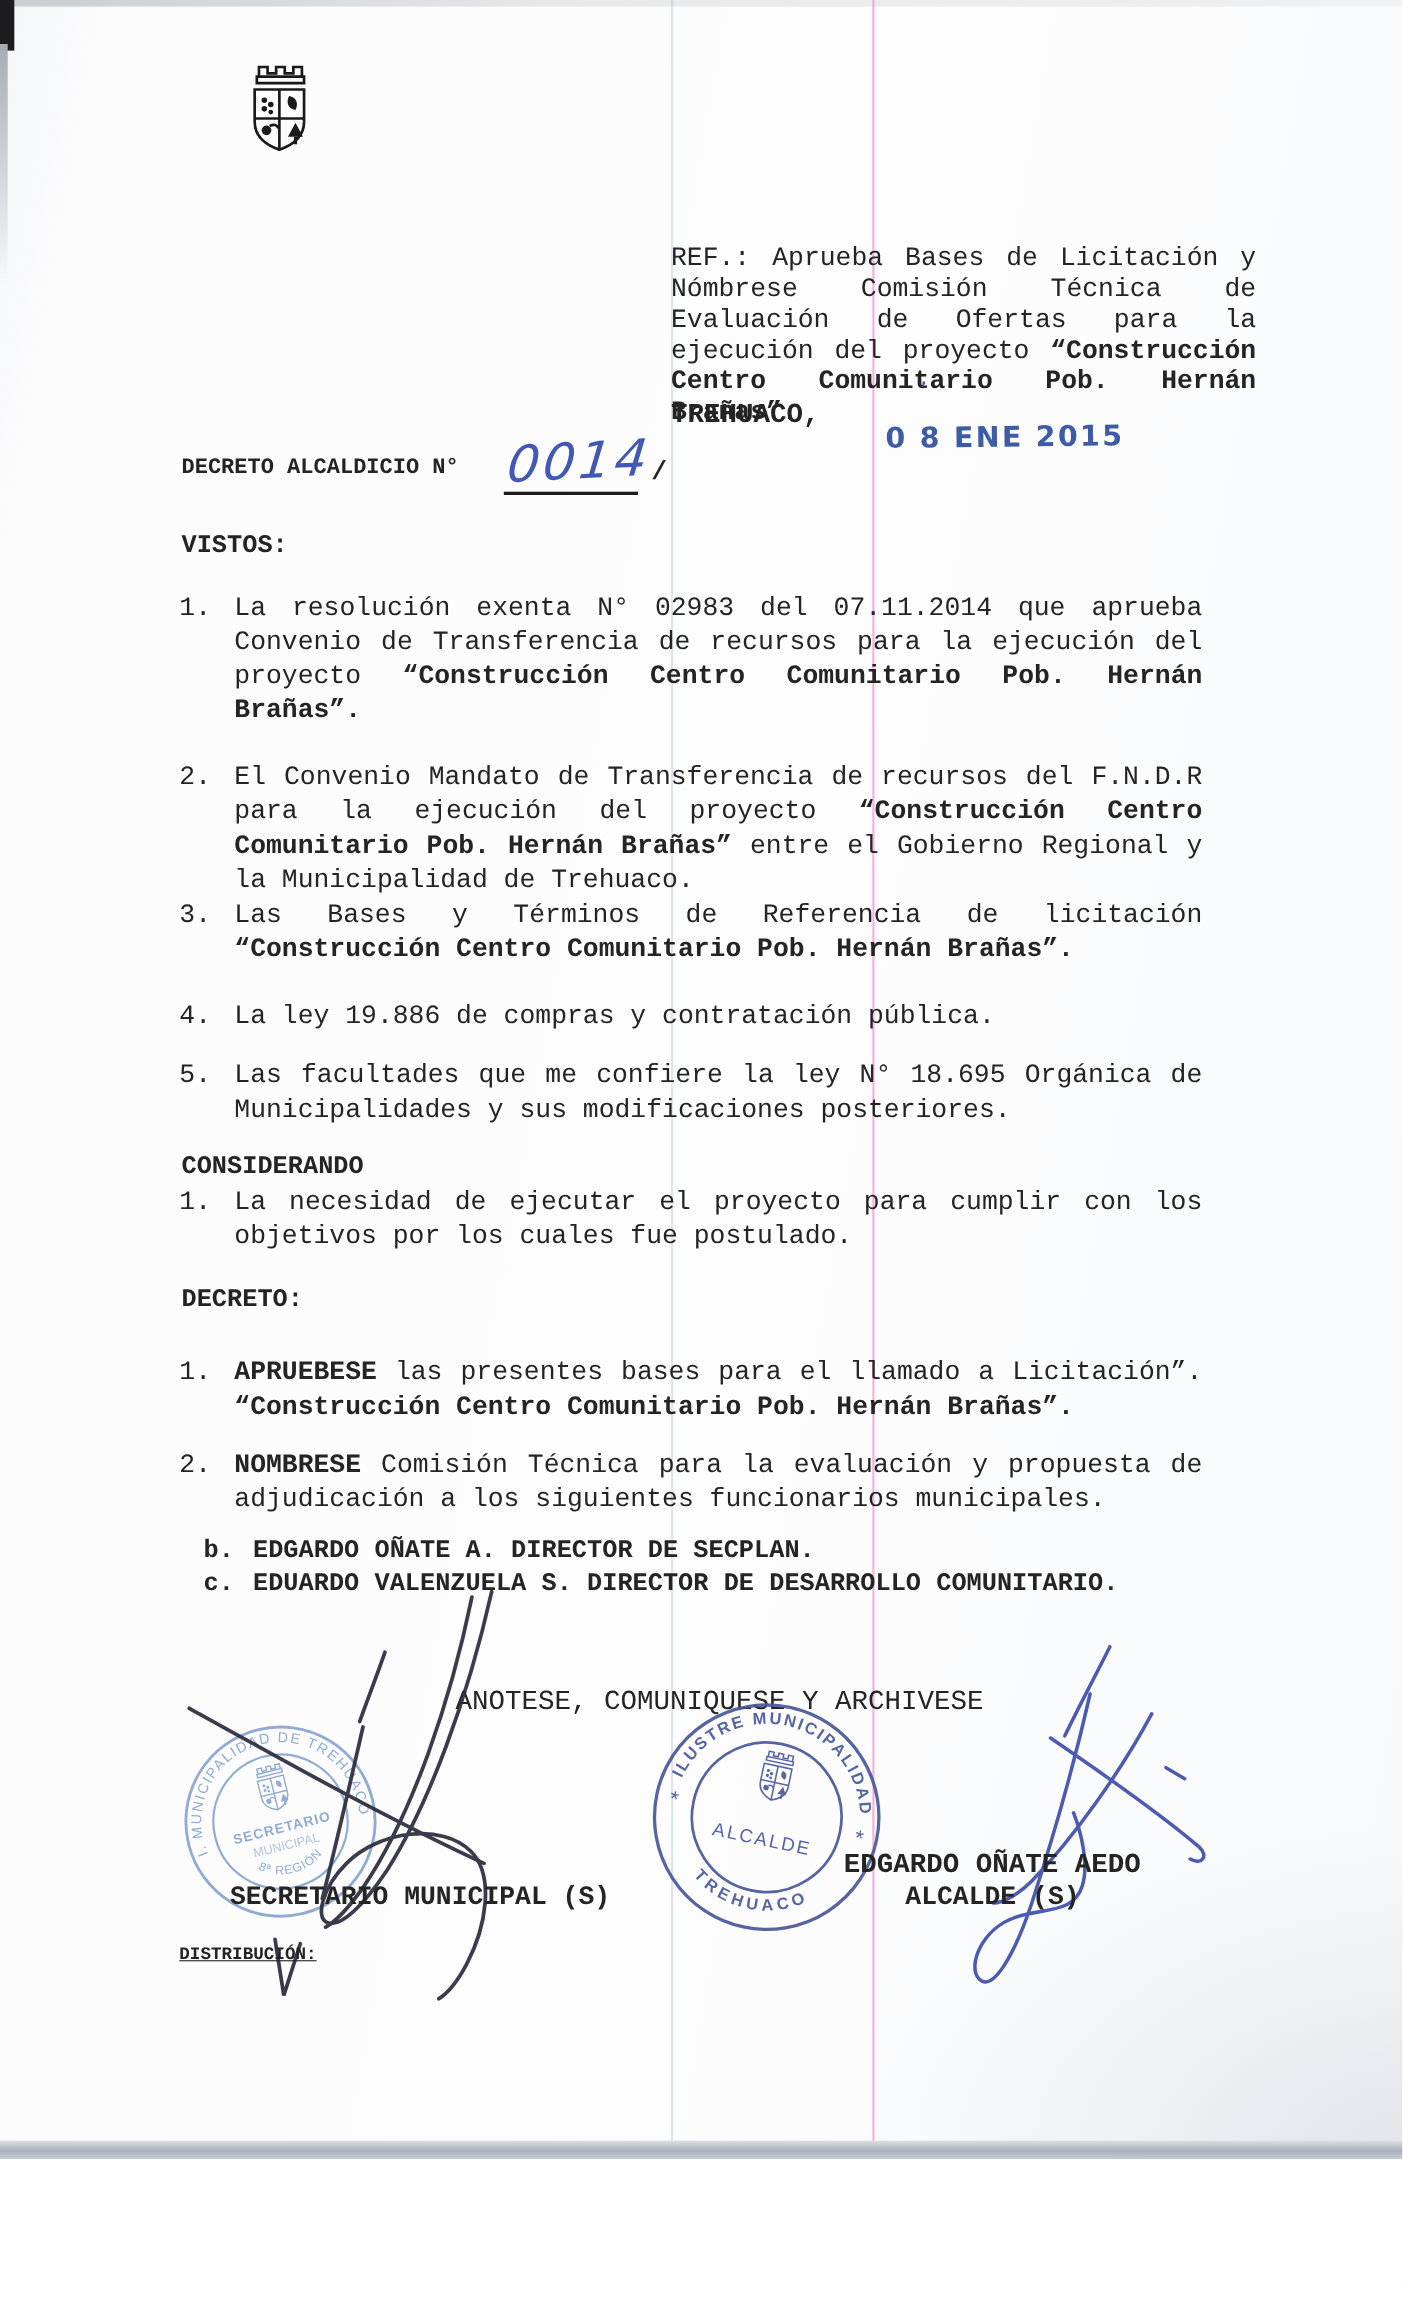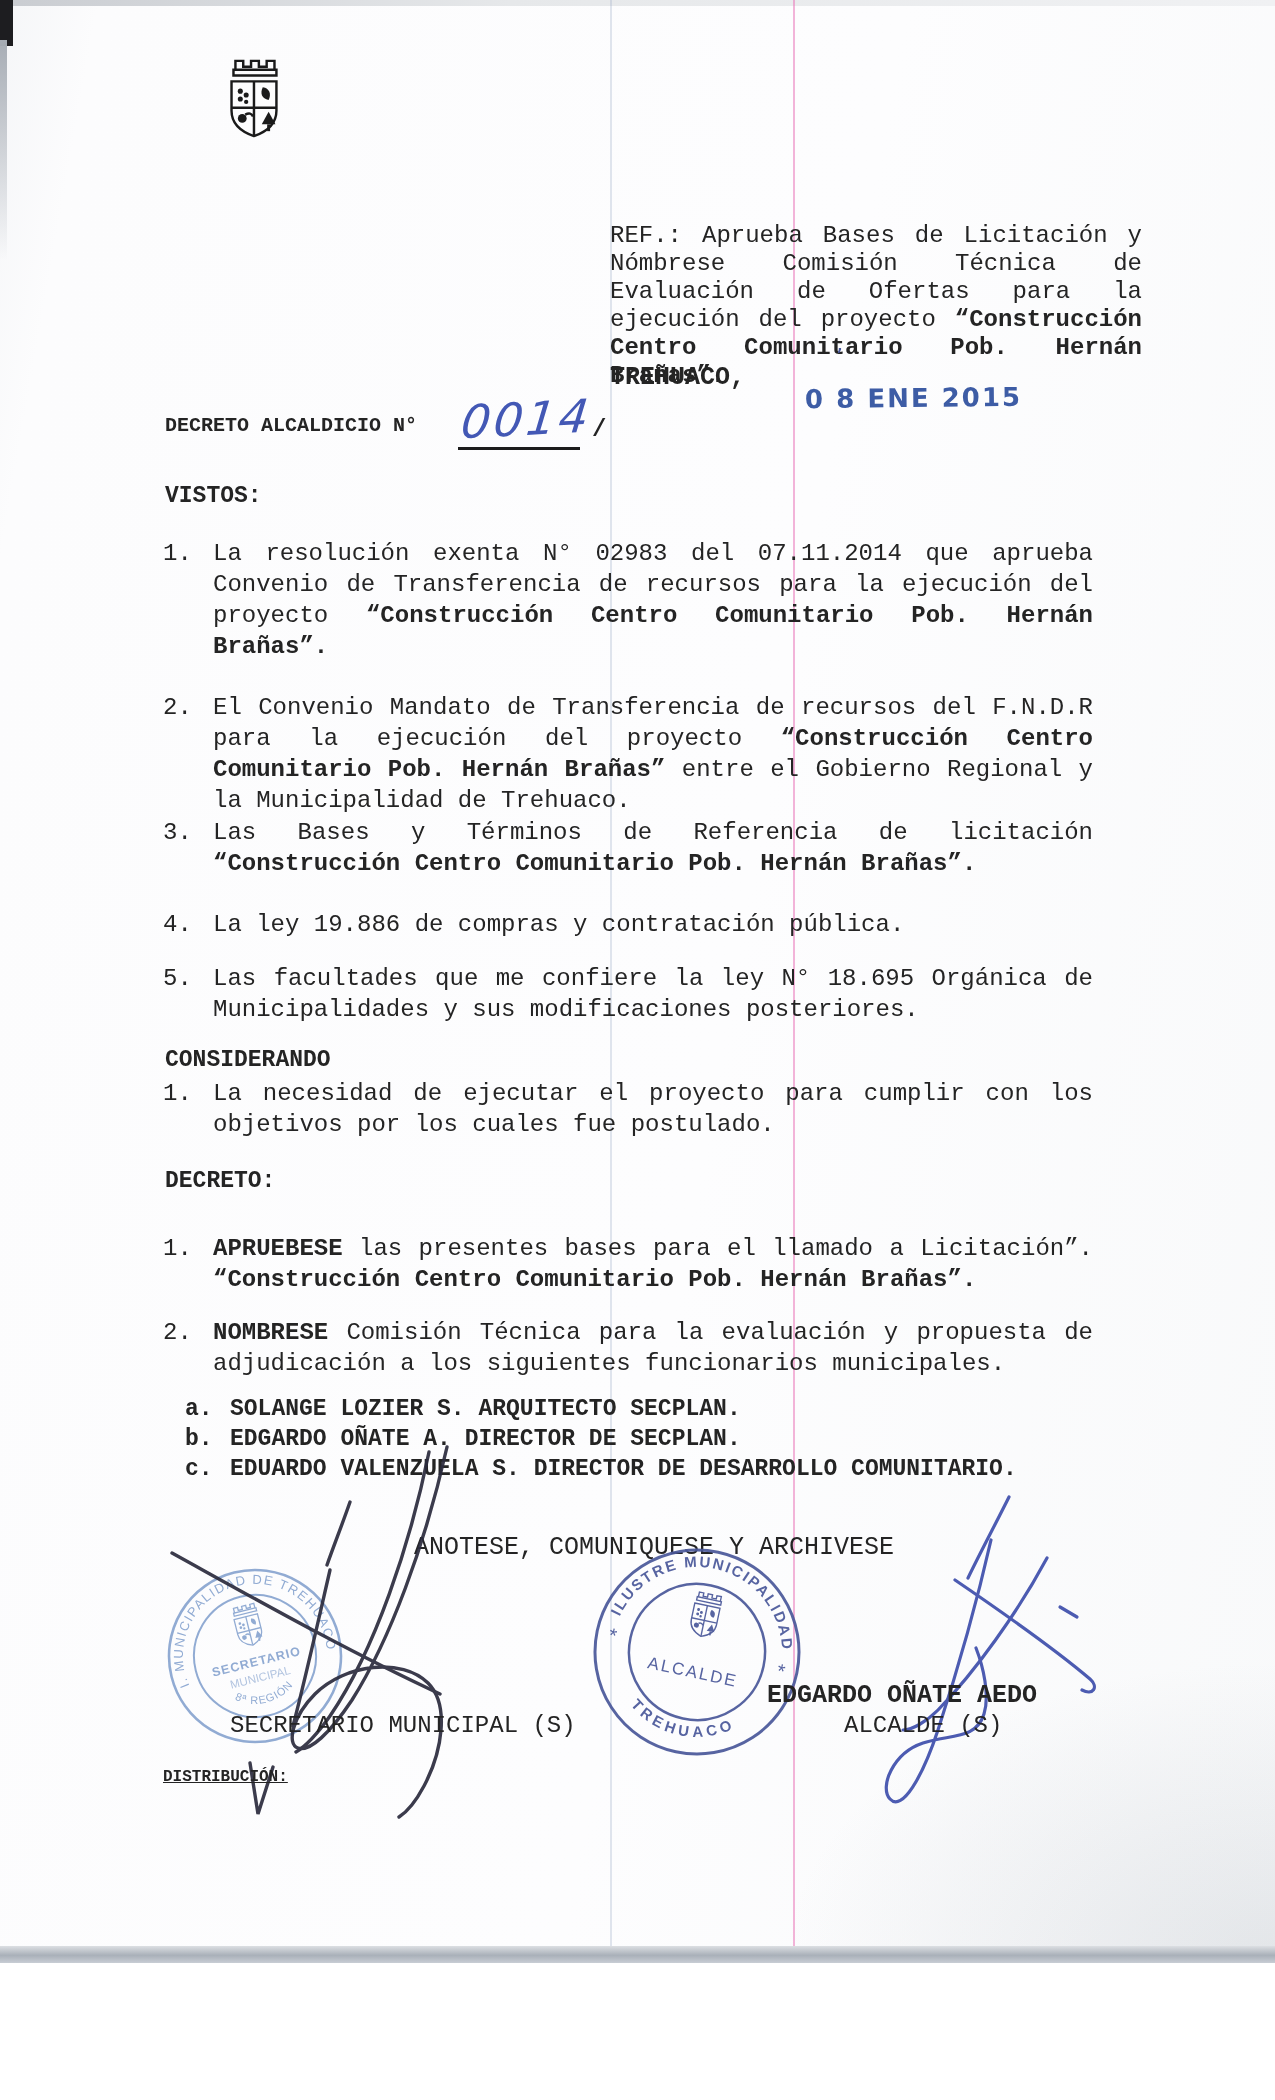--- a/index.html
+++ b/index.html
@@ -43,21 +43,21 @@
   
   .item{left:163px;width:930px;font-size:24px;line-height:31px;}
   .item .num{position:absolute;left:0;top:0;}
   .item .body{margin-left:50px;width:880px;text-align:justify;}
   
   .commission{left:185px;top:1394px;font-size:23px;font-weight:bold;line-height:30px;white-space:nowrap;}
   .commission .c-letter{display:inline-block;width:45px;}
   .closing{left:390px;top:1533px;font-size:25px;font-weight:normal;white-space:nowrap;margin-left:24px;}
   
   .sig-name{font-size:25px;font-weight:bold;white-space:nowrap;}
-  .sig-title{font-size:24px;font-weight:normal;white-space:nowrap;margin-left:21px;}
+  .sig-title{font-size:24px;font-weight:bold;white-space:nowrap;}
   .sig-left-name{left:187px;top:1681px;}
   .sig-left-title{left:209px;top:1712px;}
   .sig-right-name{left:767px;top:1681px;}
   .sig-right-title{left:823px;top:1712px;}
   
   .dist-title{left:163px;top:1768px;font-size:16px;font-weight:bold;text-decoration:underline;white-space:nowrap;}
   .dist-list{left:138px;top:1783px;font-size:15px;line-height:18.4px;}
   .dist-row{position:relative;white-space:nowrap;}
   .dist-bullet{display:inline-block;width:77px;font-family:"DejaVu Sans",sans-serif;font-size:13px;color:#2a2a2a;}
   svg text{font-family:"Liberation Sans","DejaVu Sans",sans-serif;}
@@ -150,23 +150,20 @@
     <span class="num">1.</span>
     <div class="body"><span class="bseg">APRUEBESE</span><span> las presentes bases para el llamado a Licitación”. </span><span class="bseg">“Construcción Centro Comunitario Pob. Hernán Brañas”.</span></div>
   </div>
   <div class="abs item" style="top:1317px">
     <span class="num">2.</span>
     <div class="body"><span class="bseg">NOMBRESE</span><span> Comisión Técnica para la evaluación y propuesta de adjudicación a los siguientes funcionarios municipales.</span></div>
   </div>
 
   <div class="abs commission">
     <div>
-      <span class="c-letter">a.</span><span>SOLANGE LOZIER S. ARQUITECTO SECPLAN.</span>
-    </div>
-    <div>
       <span class="c-letter">b.</span><span>EDGARDO OÑATE A. DIRECTOR DE SECPLAN.</span>
     </div>
     <div>
       <span class="c-letter">c.</span><span>EDUARDO VALENZUELA S. DIRECTOR DE DESARROLLO COMUNITARIO.</span>
     </div>
   </div>
 
   <div class="abs closing">ANOTESE, COMUNIQUESE Y ARCHIVESE</div>
 
   <svg class="abs" style="left:160px;top:1561px" width="190" height="190" viewBox="-95 -95 190 190" color="#86a3cf" opacity="0.9">

